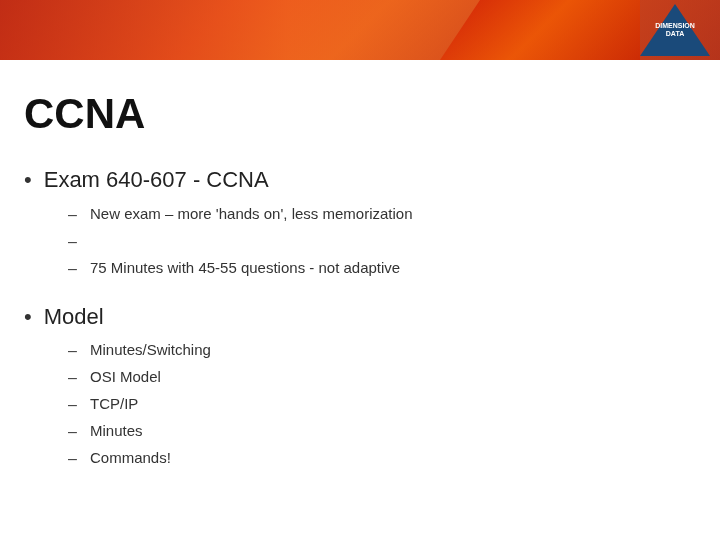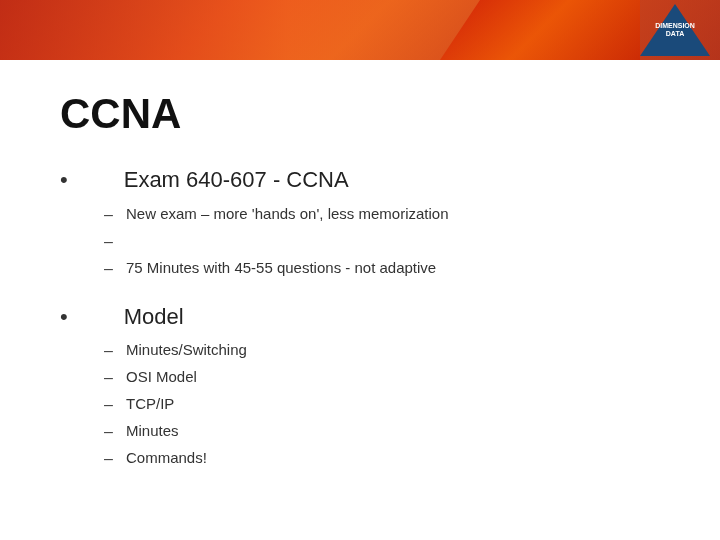--- a/index.html
+++ b/index.html
@@ -92,21 +92,21 @@
       z-index: 11;
     }
 
     
     .content {
       position: absolute;
       top: 60px;
       left: 0;
       right: 0;
       bottom: 0;
-      padding: 30px 40px 20px 60px;
+      padding: 30px 40px 20px 24px;
     }
 
     
     .page-title {
       font-size: 42px;
       font-weight: 900;
       color: #111111;
       margin-bottom: 28px;
       font-family: Arial Black, Arial, sans-serif;
     }
@@ -129,21 +129,20 @@
       color: #333;
       margin-right: 12px;
       font-size: 22px;
       line-height: 1.3;
     }
 
     .bullet-main-text {
       font-size: 22px;
       line-height: 1.3;
       color: #222;
-      margin-left: 44px;
     }
 
     .sub-items {
       margin-left: 44px;
     }
 
     .sub-item {
       display: flex;
       align-items: flex-start;
       margin-bottom: 3px;

